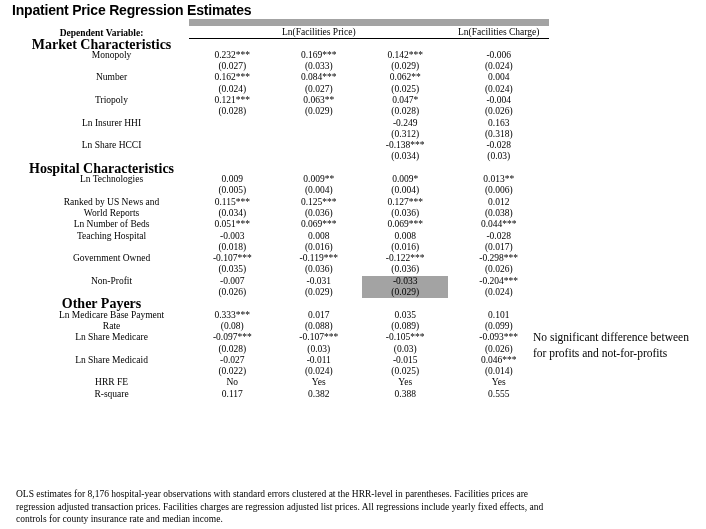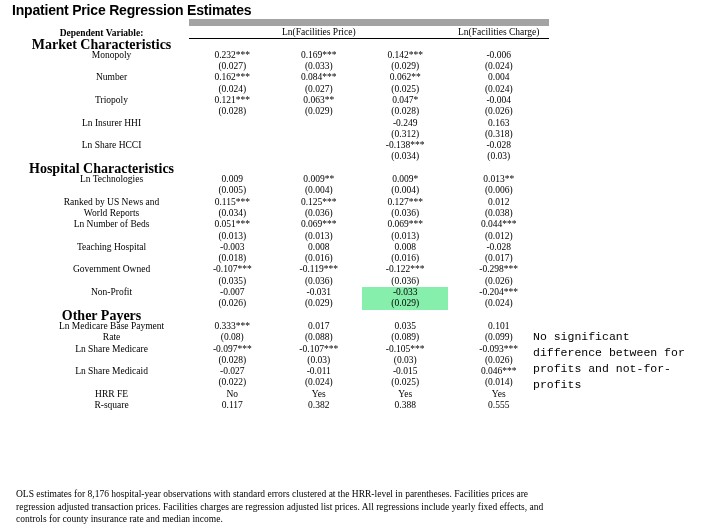--- a/index.html
+++ b/index.html
@@ -83,42 +83,42 @@
   tr.toprule td.ruled {
     border-top: 7px solid #a3a3a3;
   }
 
   tr.headrow td { line-height: 12px; }
 
   .spacer-row td { line-height: 4px; font-size: 1px; }
 
   
   .hl {
-    background: #86efac;
+    background: #a3a3a3;
   }
 
   
   #footnote {
     position: absolute;
     left: 16px;
     top: 488px;
     width: 530px;
     font-family: Liberation Serif, serif;
     font-size: 9.5px;
     line-height: 12.5px;
     color: #000;
   }
 
   
   #annotation {
     position: absolute;
     left: 533px;
     top: 329px;
     width: 168px;
-    font-family: Liberation Mono, monospace;
+    font-family: Liberation Serif, serif;
     font-size: 11.5px;
     line-height: 16px;
     color: #000;
   }
 </style>
 </head>
 <body>
 
 <div id="title">Inpatient Price Regression Estimates</div>
 
@@ -264,27 +264,20 @@
         <td class="num">(0.038)</td>
       </tr>
 
       <tr>
         <td class="label indent">Ln Number of Beds</td>
         <td class="num">0.051***</td>
         <td class="num">0.069***</td>
         <td class="num">0.069***</td>
         <td class="num">0.044***</td>
       </tr>
-      <tr>
-        <td class="label indent"></td>
-        <td class="num">(0.013)</td>
-        <td class="num">(0.013)</td>
-        <td class="num">(0.013)</td>
-        <td class="num">(0.012)</td>
-      </tr>
 
       <tr>
         <td class="label indent">Teaching Hospital</td>
         <td class="num">-0.003</td>
         <td class="num">0.008</td>
         <td class="num">0.008</td>
         <td class="num">-0.028</td>
       </tr>
       <tr>
         <td class="label indent"></td>

